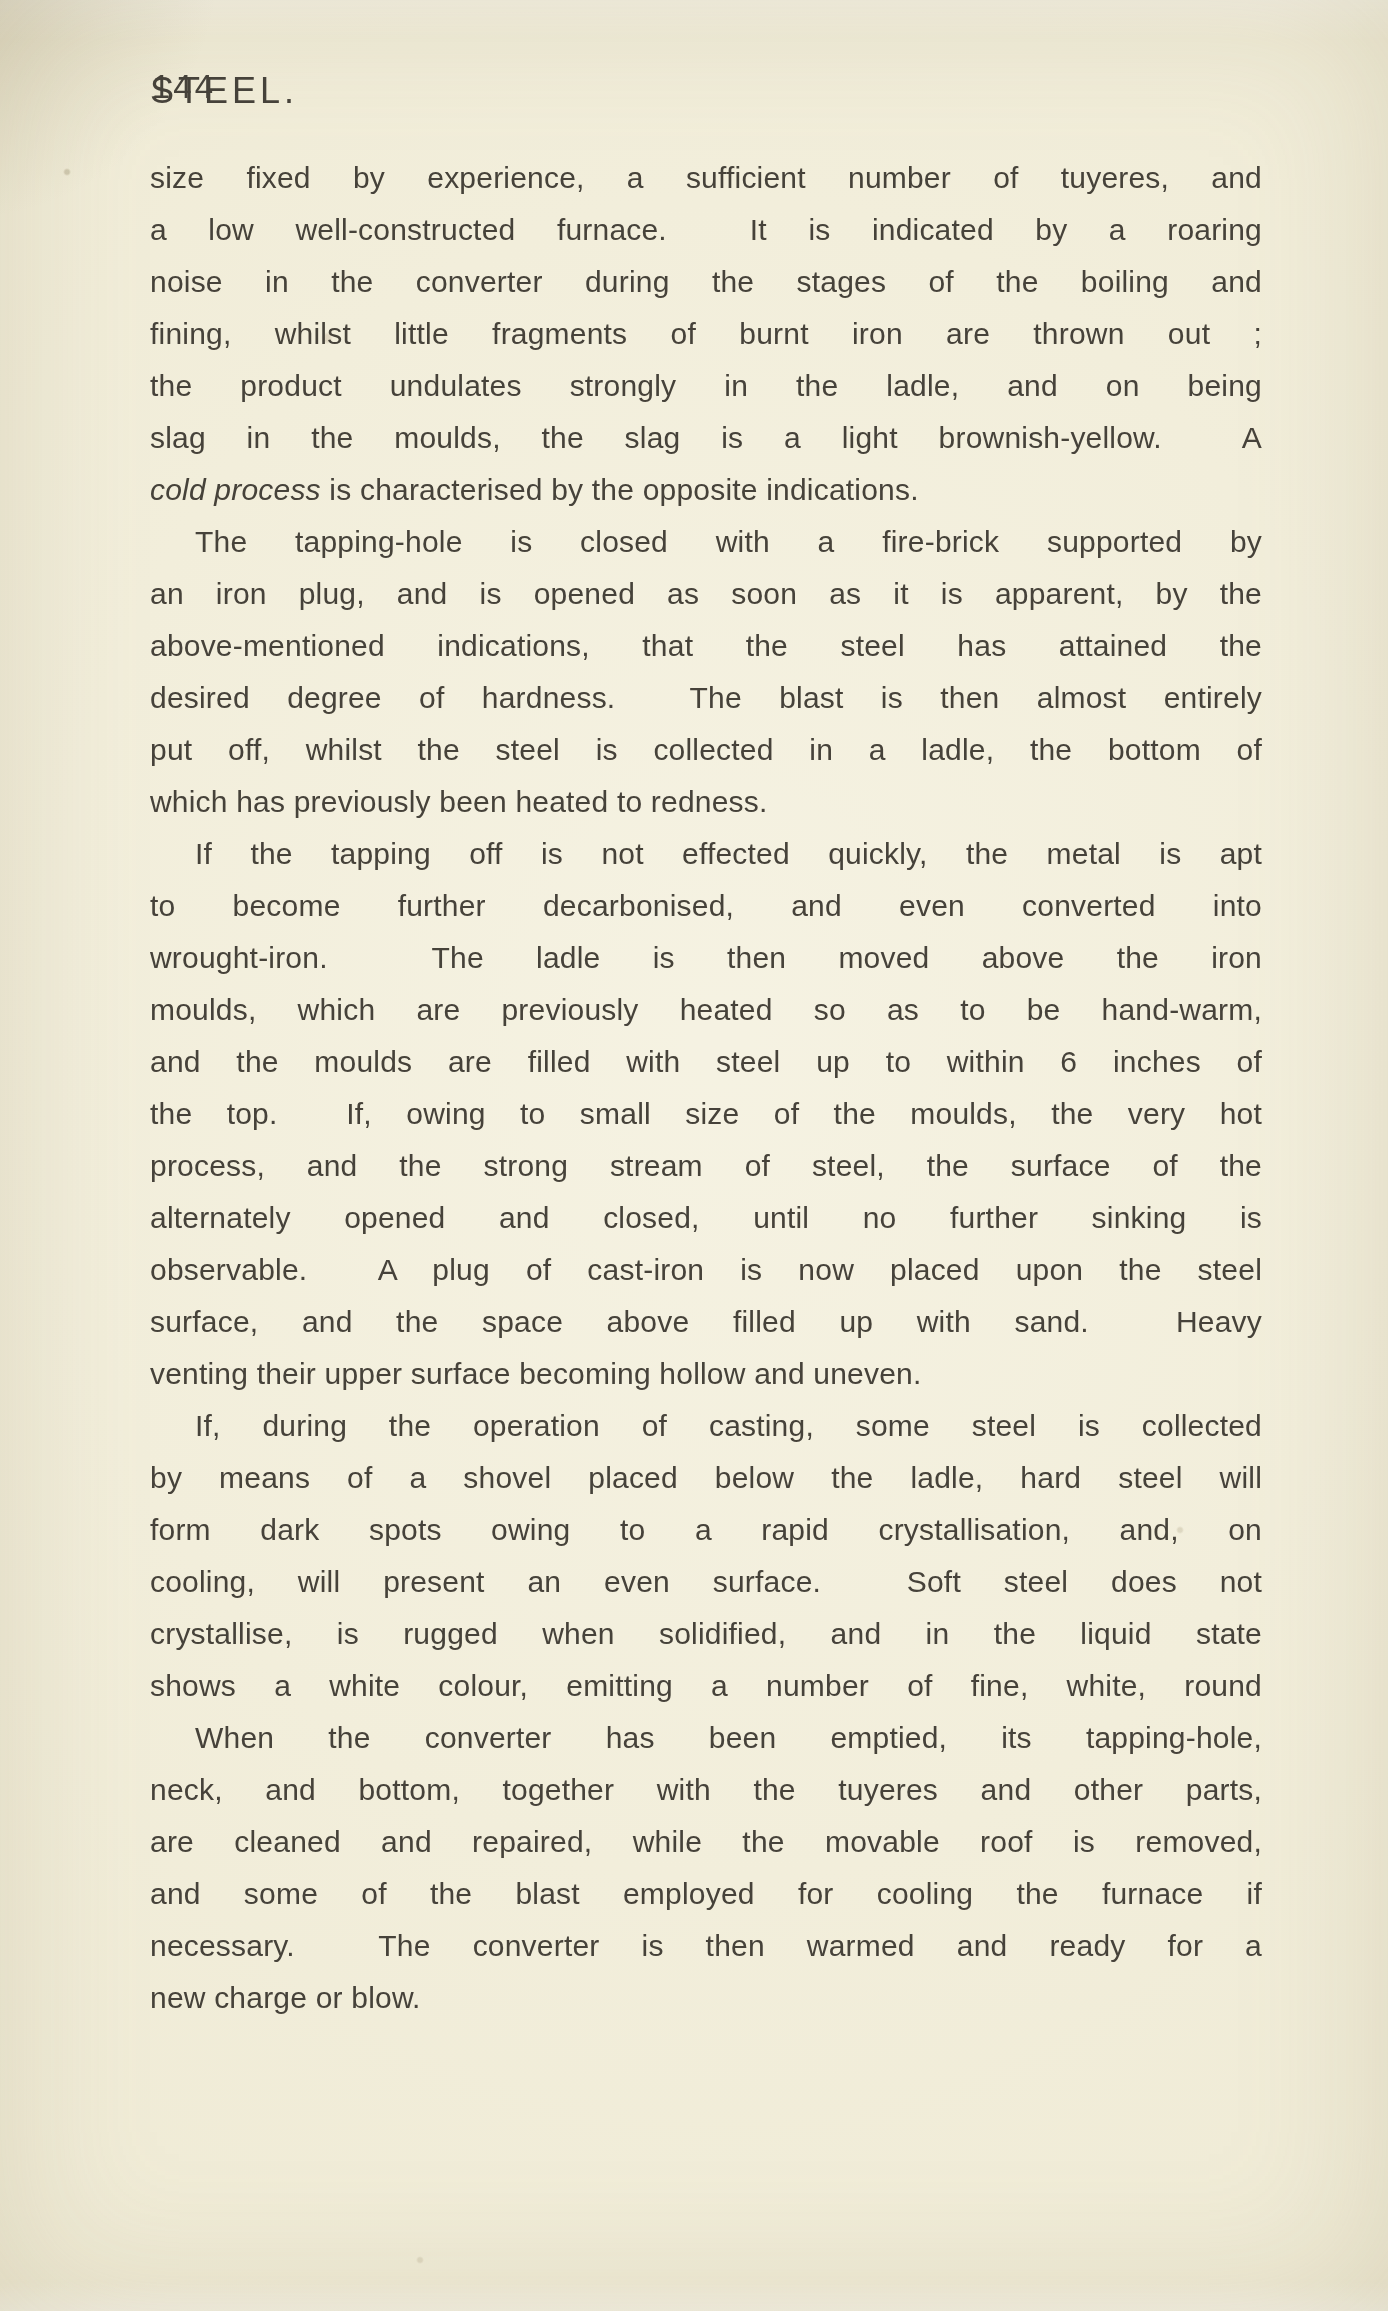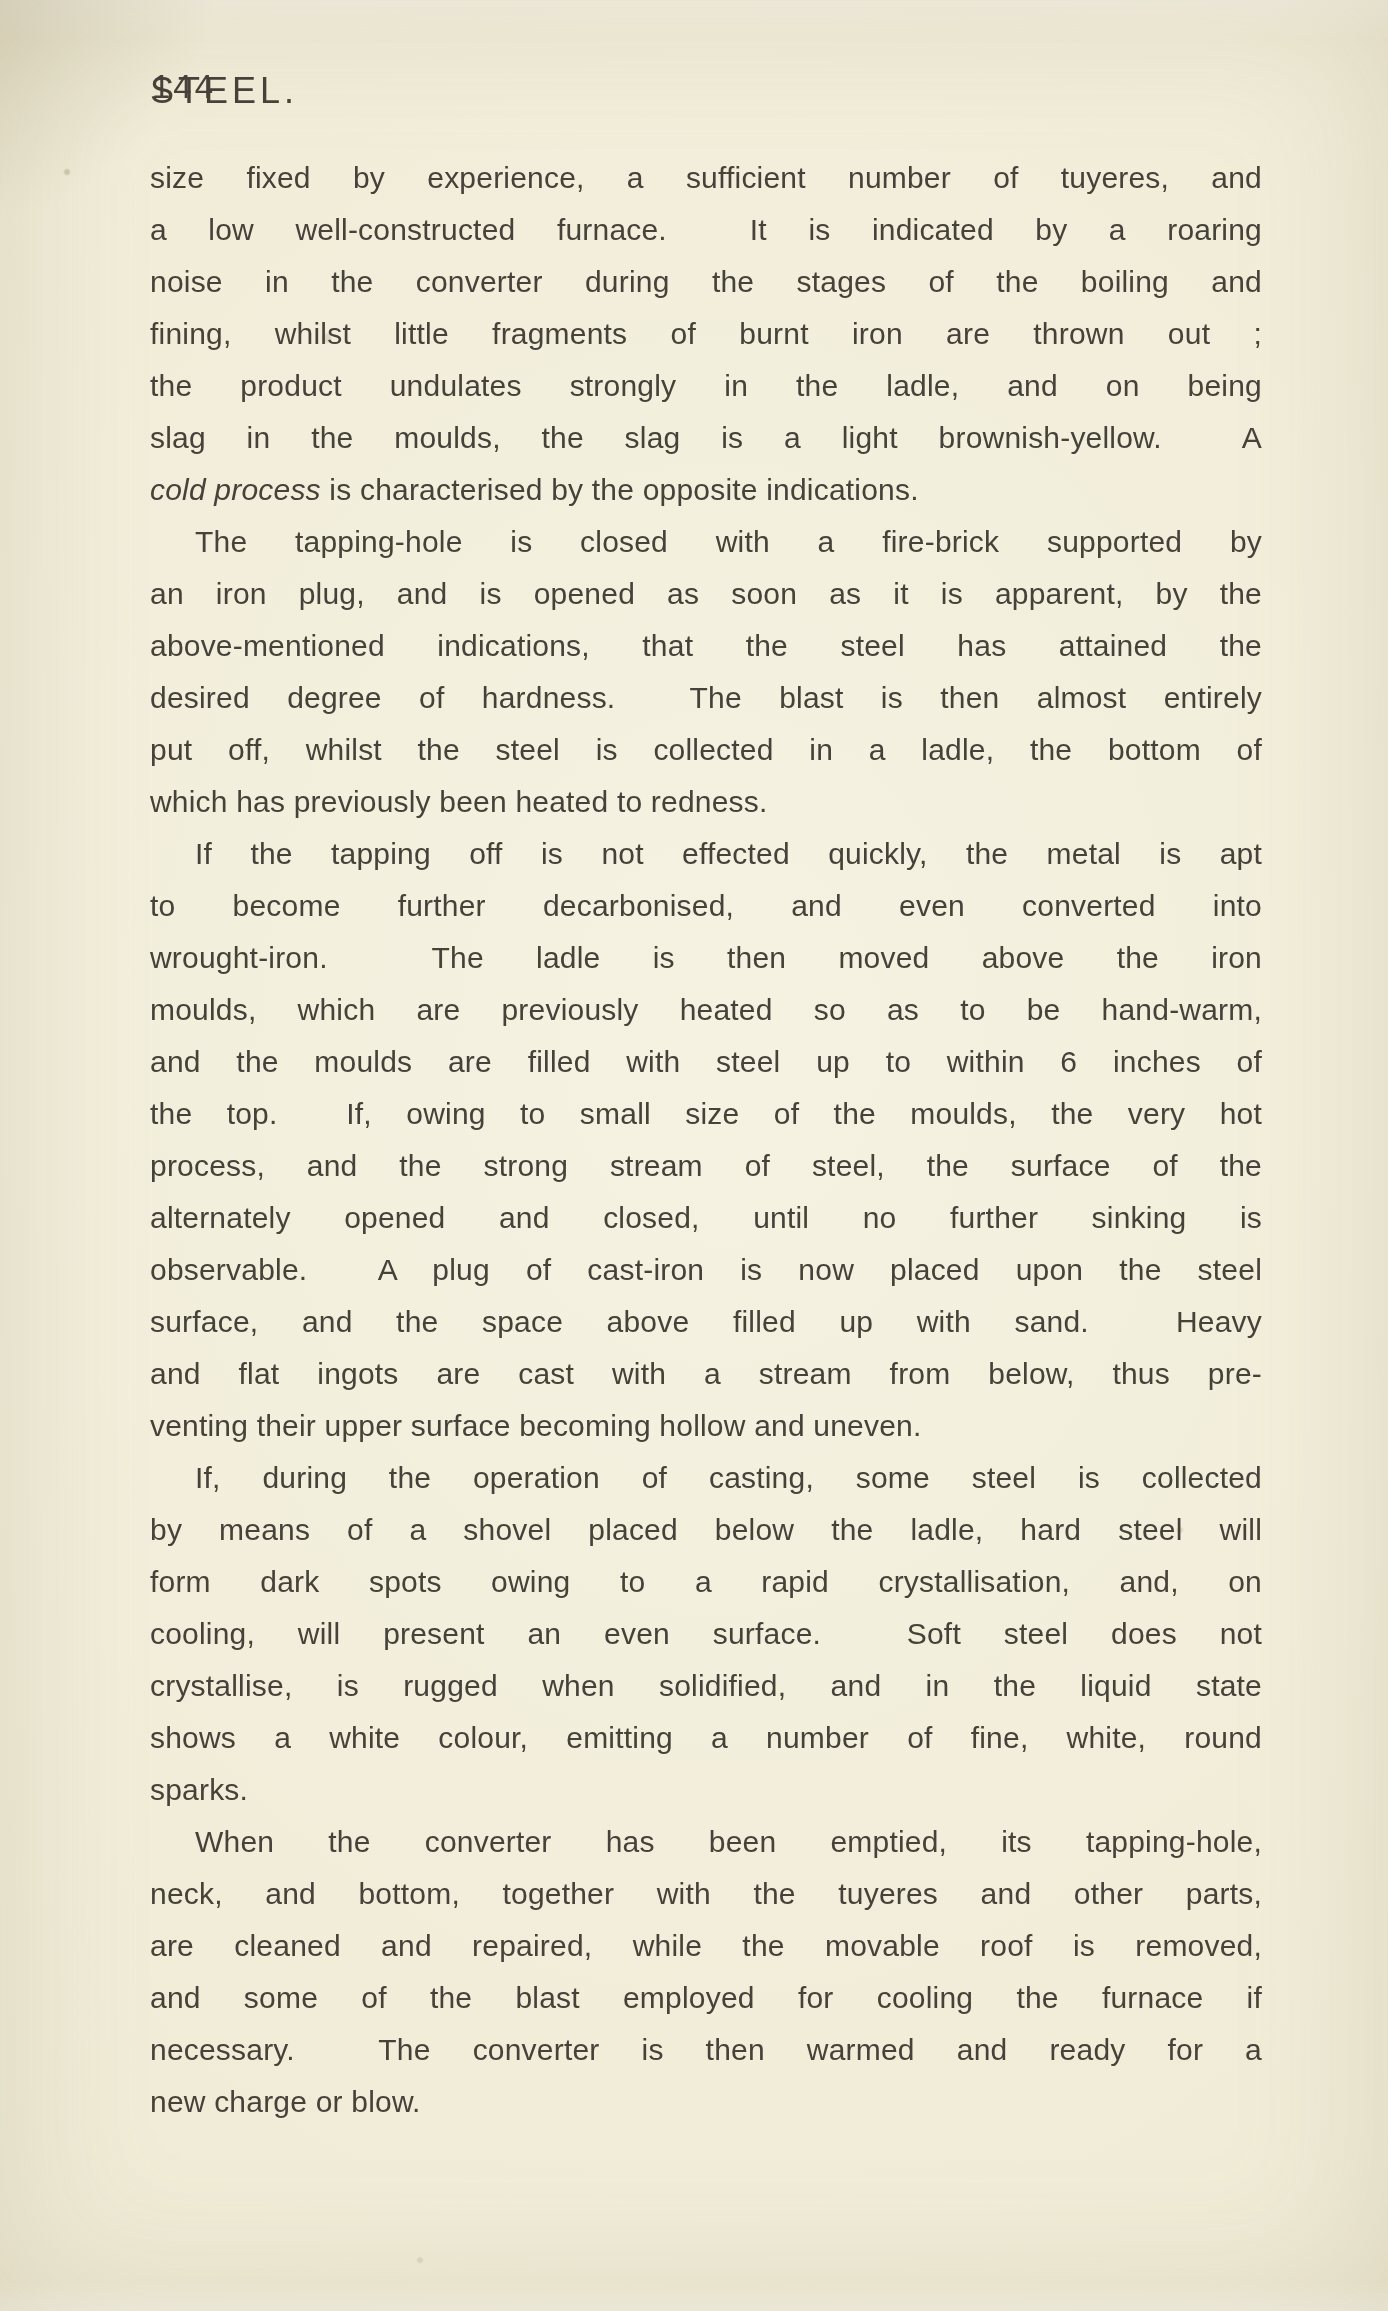--- a/index.html
+++ b/index.html
@@ -108,31 +108,29 @@
         <div class="line first">If the tapping off is not effected quickly, the metal is apt</div>
         <div class="line">to become further decarbonised, and even converted into</div>
         <div class="line">wrought-iron.  The ladle is then moved above the iron</div>
         <div class="line">moulds, which are previously heated so as to be hand-warm,</div>
         <div class="line">and the moulds are filled with steel up to within 6 inches of</div>
         <div class="line">the top.  If, owing to small size of the moulds, the very hot</div>
         <div class="line">process, and the strong stream of steel, the surface of the</div>
         <div class="line">alternately opened and closed, until no further sinking is</div>
         <div class="line">observable.  A plug of cast-iron is now placed upon the steel</div>
         <div class="line">surface, and the space above filled up with sand.  Heavy</div>
-        <div class="line">and flat ingots are cast with a stream from below, thus pre-</div>
         <div class="line last">venting their upper surface becoming hollow and uneven.</div>
       </div>
       <div class="paragraph">
         <div class="line first">If, during the operation of casting, some steel is collected</div>
         <div class="line">by means of a shovel placed below the ladle, hard steel will</div>
         <div class="line">form dark spots owing to a rapid crystallisation, and, on</div>
         <div class="line">cooling, will present an even surface.  Soft steel does not</div>
         <div class="line">crystallise, is rugged when solidified, and in the liquid state</div>
         <div class="line">shows a white colour, emitting a number of fine, white, round</div>
-        <div class="line last">sparks.</div>
       </div>
       <div class="paragraph">
         <div class="line first">When the converter has been emptied, its tapping-hole,</div>
         <div class="line">neck, and bottom, together with the tuyeres and other parts,</div>
         <div class="line">are cleaned and repaired, while the movable roof is removed,</div>
         <div class="line">and some of the blast employed for cooling the furnace if</div>
         <div class="line">necessary.  The converter is then warmed and ready for a</div>
         <div class="line last">new charge or blow.</div>
       </div>
     </div>

